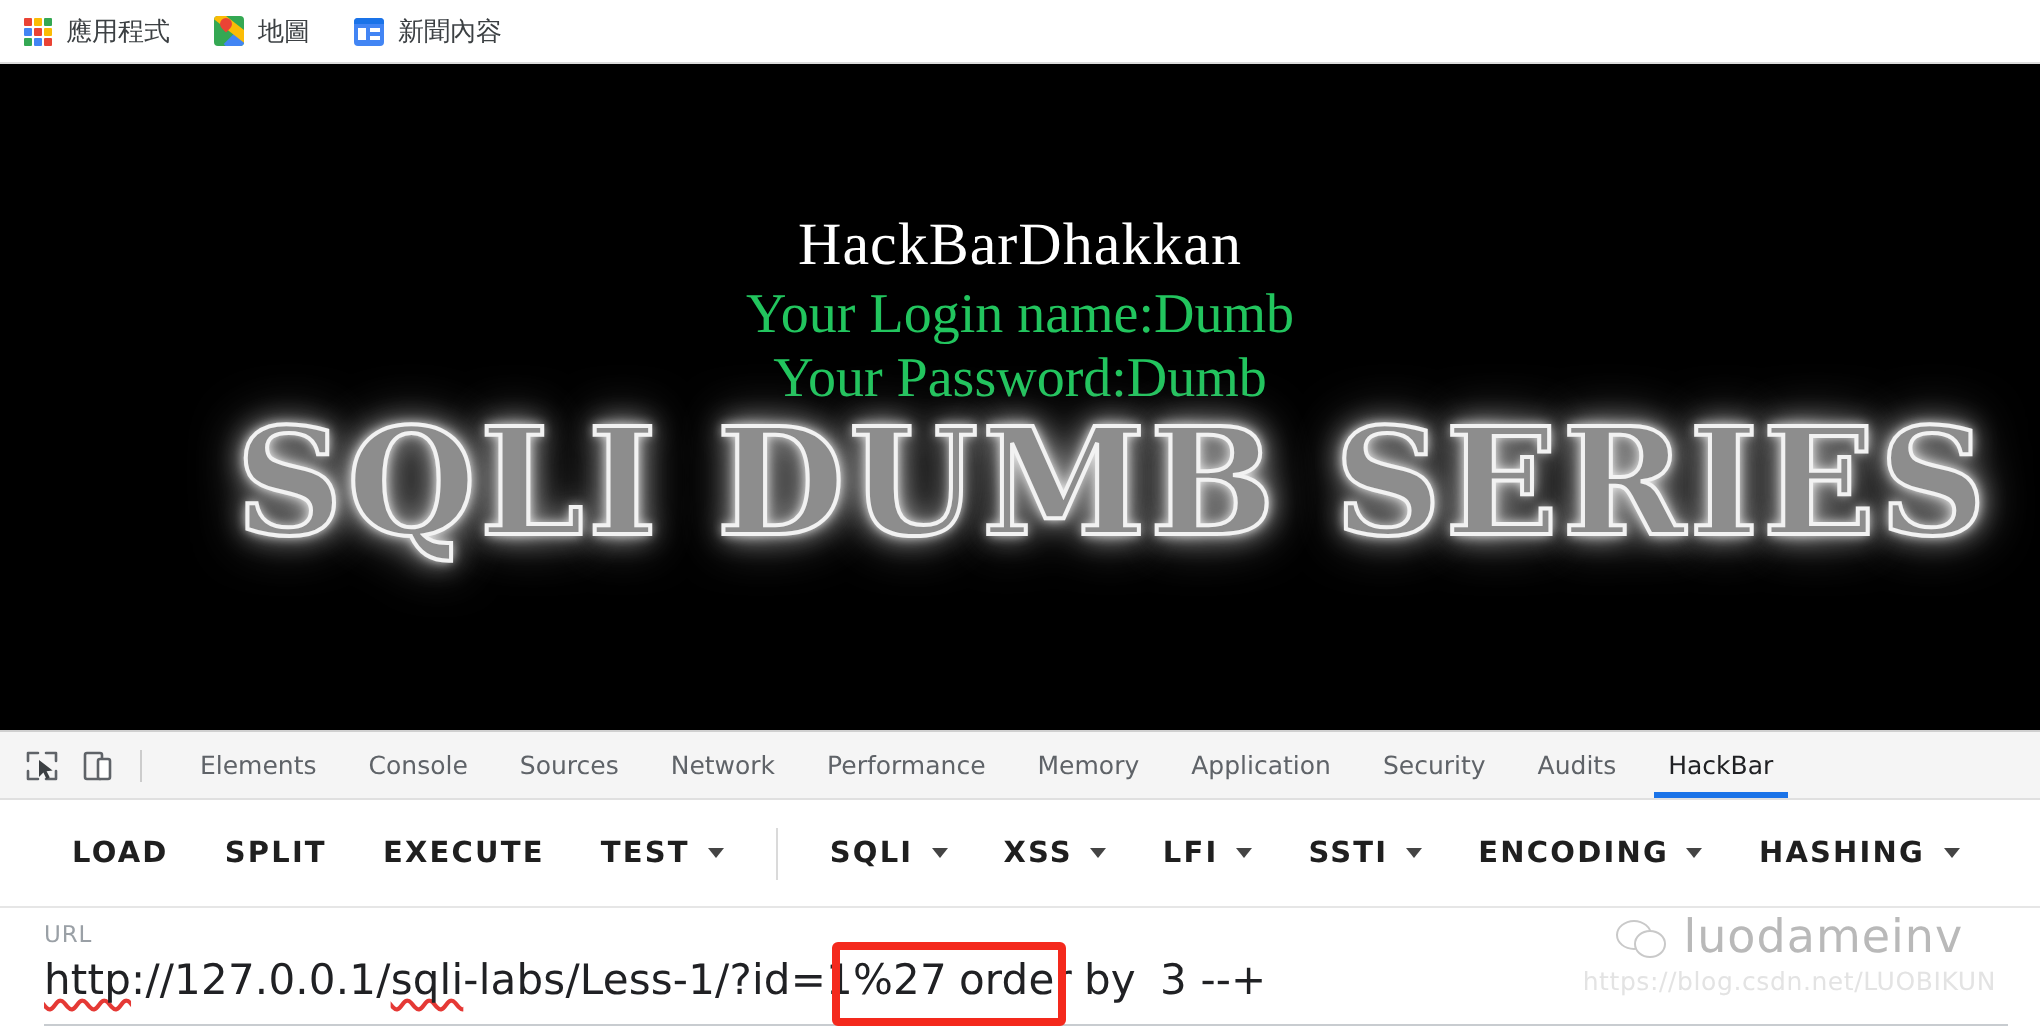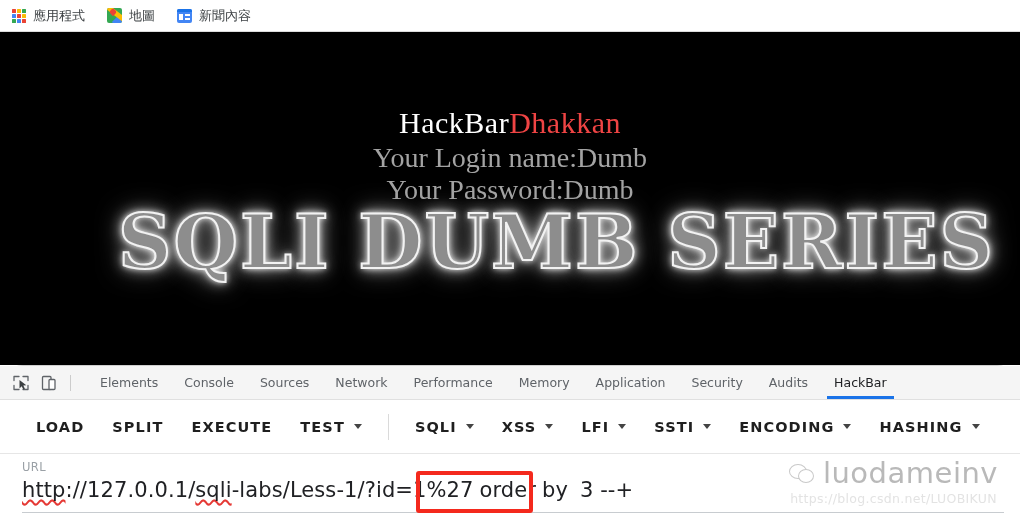--- a/index.html
+++ b/index.html
@@ -95,24 +95,24 @@
   }
   .welcome-block {
     position: absolute;
     left: 0; top: 72px;
     width: 1020px;
     text-align: center;
     font-family: "Liberation Serif", serif;
   }
   .line1 { font-size: 30px; line-height: 38px; letter-spacing: 0.5px; }
   .line1 .w { color: #ffffff; }
-  .line1 .d { color: #ef4444; }
+  .line1 .d { color: #ffffff; }
   .line2, .line3 {
     font-size: 28px; line-height: 32px;
-    color: #a3a3a3;
+    color: #22c55e;
   }
   .banner {
     position: absolute;
     left: 118px; top: 167px;
     font-family: "DejaVu Serif", serif;
     font-weight: bold;
     font-size: 74px;
     letter-spacing: 2px;
     white-space: nowrap;
     color: #8d8d8d;
@@ -123,21 +123,20 @@
       0 0 26px #9a9a9a;
   }
 
   
   .devtools {
     position: absolute; left: 0; top: 365px;
     width: 1020px; height: 152px;
     background: #ffffff;
     border-top: 1px solid #cfcfcf;
     box-sizing: border-box;
-    border-radius: 23px;
   }
   .dt-tabbar {
     position: relative;
     height: 33px;
     display: flex; align-items: center;
     border-bottom: 1px solid #e0e0e0;
     background: #f5f5f5;
   }
   .dt-toolicons {
     display: flex; align-items: center;
@@ -259,21 +258,21 @@
   
   .watermark {
     position: absolute;
     right: 22px; top: 456px;
     text-align: center;
     pointer-events: none;
     user-select: none;
   }
   .wm-row { display: flex; align-items: center; justify-content: center; }
   .wm-name {
-    font-size: 29px;
+    font-size: 23px;
     color: #b9b9b9;
     letter-spacing: 0.5px;
     margin-left: 8px;
     font-family: "DejaVu Sans", sans-serif;
   }
   .wm-chat {
     width: 26px; height: 20px;
     position: relative;
   }
   .wm-chat .b1 {

